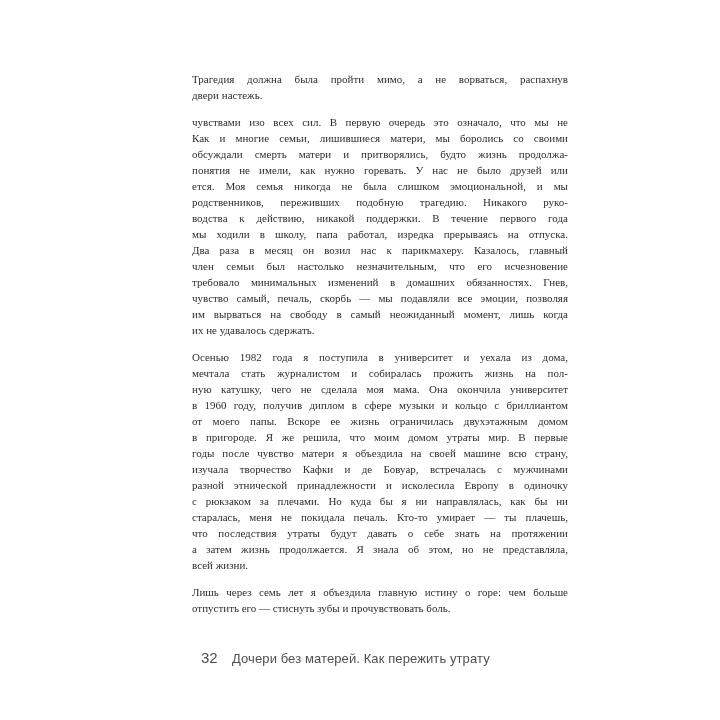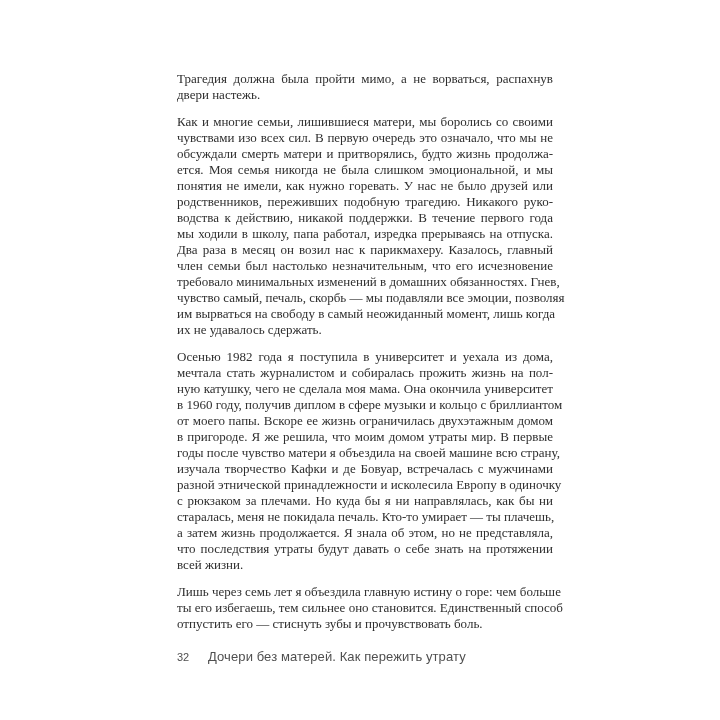--- a/index.html
+++ b/index.html
@@ -10,25 +10,25 @@
   .book-page {
     position: relative;
     width: 720px;
     height: 720px;
     background: #ffffff;
     overflow: hidden;
     font-family: "Liberation Serif", "DejaVu Serif", serif;
   }
   .text-block {
     position: absolute;
-    left: 177px;
+    left: 192px;
     top: 71px;
     width: 376px;
     color: #2e2e2e;
-    font-size: 13px;
+    font-size: 11px;
   }
   .para { margin: 0; }
   .para + .para { margin-top: 11px; }
   .line {
     height: 16px;
     line-height: 16px;
     white-space: nowrap;
     text-align: justify;
     text-align-last: justify;
     overflow: visible;
@@ -42,46 +42,47 @@
     left: 177px;
     top: 649px;
     width: 400px;
     display: flex;
     align-items: baseline;
     font-family: "Liberation Sans", "DejaVu Sans", sans-serif;
     color: #4f4f4f;
   }
   .page-number {
     width: 31px;
-    font-size: 11px;
+    font-size: 15px;
     flex: 0 0 31px;
+    margin-left: 24px;
   }
   .running-title {
     font-size: 13px;
     letter-spacing: 0.1px;
   }
 </style>
 </head>
 <body>
 
 <div class="book-page">
 
   <div class="text-block">
 
     <div class="para">
       <div class="line">Трагедия должна была пройти мимо, а не ворваться, распахнув</div>
       <div class="line last">двери настежь.</div>
     </div>
 
     <div class="para">
+      <div class="line">чувствами изо всех сил. В первую очередь это означало, что мы не</div>
       <div class="line">Как и многие семьи, лишившиеся матери, мы боролись со своими</div>
-      <div class="line">чувствами изо всех сил. В первую очередь это означало, что мы не</div>
       <div class="line">обсуждали смерть матери и притворялись, будто жизнь продолжа-</div>
+      <div class="line">понятия не имели, как нужно горевать. У нас не было друзей или</div>
       <div class="line">ется. Моя семья никогда не была слишком эмоциональной, и мы</div>
-      <div class="line">понятия не имели, как нужно горевать. У нас не было друзей или</div>
       <div class="line">родственников, переживших подобную трагедию. Никакого руко-</div>
       <div class="line">водства к действию, никакой поддержки. В течение первого года</div>
       <div class="line">мы ходили в школу, папа работал, изредка прерываясь на отпуска.</div>
       <div class="line">Два раза в месяц он возил нас к парикмахеру. Казалось, главный</div>
       <div class="line">член семьи был настолько незначительным, что его исчезновение</div>
       <div class="line">требовало минимальных изменений в домашних обязанностях. Гнев,</div>
       <div class="line">чувство самый, печаль, скорбь — мы подавляли все эмоции, позволяя</div>
       <div class="line">им вырваться на свободу в самый неожиданный момент, лишь когда</div>
       <div class="line last">их не удавалось сдержать.</div>
     </div>
@@ -91,28 +92,27 @@
       <div class="line">мечтала стать журналистом и собиралась прожить жизнь на пол-</div>
       <div class="line">ную катушку, чего не сделала моя мама. Она окончила университет</div>
       <div class="line">в 1960 году, получив диплом в сфере музыки и кольцо с бриллиантом</div>
       <div class="line">от моего папы. Вскоре ее жизнь ограничилась двухэтажным домом</div>
       <div class="line">в пригороде. Я же решила, что моим домом утраты мир. В первые</div>
       <div class="line">годы после чувство матери я объездила на своей машине всю страну,</div>
       <div class="line">изучала творчество Кафки и де Бовуар, встречалась с мужчинами</div>
       <div class="line">разной этнической принадлежности и исколесила Европу в одиночку</div>
       <div class="line">с рюкзаком за плечами. Но куда бы я ни направлялась, как бы ни</div>
       <div class="line">старалась, меня не покидала печаль. Кто-то умирает — ты плачешь,</div>
+      <div class="line">что последствия утраты будут давать о себе знать на протяжении</div>
       <div class="line">а затем жизнь продолжается. Я знала об этом, но не представляла,</div>
-      <div class="line">что последствия утраты будут давать о себе знать на протяжении</div>
       <div class="line last">всей жизни.</div>
     </div>
 
     <div class="para">
       <div class="line">Лишь через семь лет я объездила главную истину о горе: чем больше</div>
-      <div class="line">ты его избегаешь, тем сильнее оно становится. Единственный способ</div>
       <div class="line last">отпустить его — стиснуть зубы и прочувствовать боль.</div>
     </div>
 
   </div>
 
   <div class="page-footer">
     <span class="page-number">32</span>
     <span class="running-title">Дочери без матерей. Как пережить утрату</span>
   </div>
 

